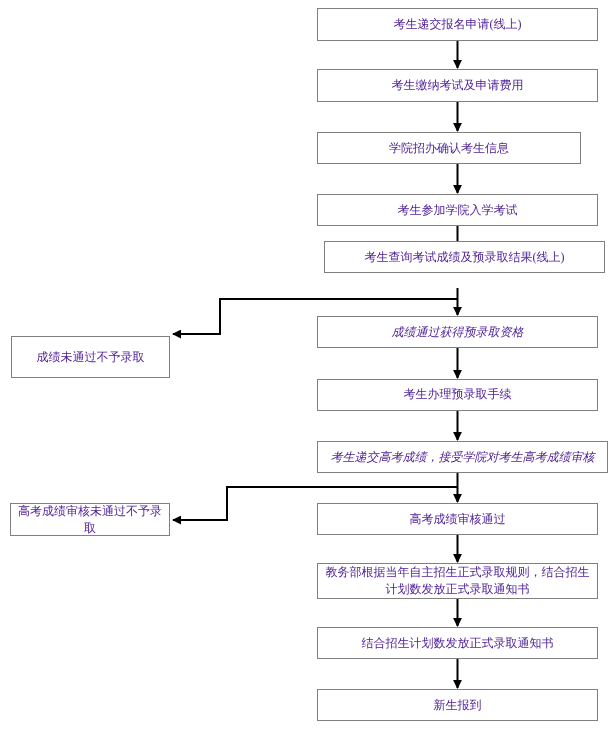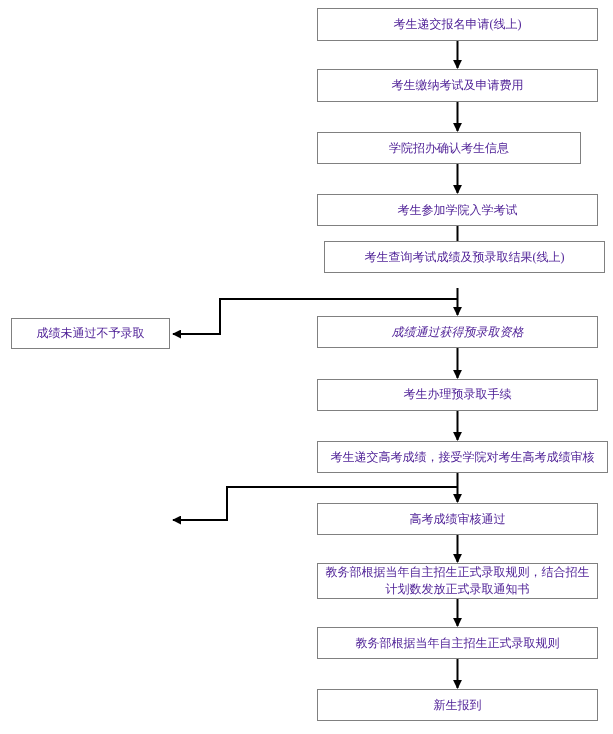--- a/index.html
+++ b/index.html
@@ -33,27 +33,27 @@
     z-index: 1;
   }
   
   #n1  { left:317px; top:8px;   width:281px; height:33px; }
   #n2  { left:317px; top:69px;  width:281px; height:33px; }
   #n3  { left:317px; top:132px; width:264px; height:32px; }
   #n4  { left:317px; top:194px; width:281px; height:32px; }
   #n5  { left:317px; top:241px; width:281px; height:32px;margin-left:7px; }
   #n6  { left:317px; top:316px; width:281px; height:32px;font-style:italic; }
   #n7  { left:317px; top:379px; width:281px; height:32px;font-family:Liberation Mono, monospace; }
-  #n8  { left:317px; top:441px; width:291px; height:32px; }
+  #n8  { left:317px; top:441px; width:291px; height:32px;font-style:italic; }
   #n9  { left:317px; top:503px; width:281px; height:32px; }
   #n10 { left:317px; top:563px; width:281px; height:36px; }
   #n11 { left:317px; top:627px; width:281px; height:32px; }
   #n12 { left:317px; top:689px; width:281px; height:32px; }
   
-  #s1  { left:11px;  top:318px; width:159px; height:31px; }
+  #s1  { left:11px;  top:336px; width:159px; height:42px; }
   #s2  { left:10px;  top:503px; width:160px; height:33px; }
 </style>
 </head>
 <body>
 
 <div id="canvas">
 
   <svg id="connectors" width="613" height="734" viewBox="0 0 613 734" xmlns="http://www.w3.org/2000/svg">
     <defs>
       <marker id="arrow" viewBox="0 0 10 10" refX="9" refY="5" markerWidth="4.5" markerHeight="4.5" orient="auto-start-reverse" markerUnits="strokeWidth">
@@ -80,18 +80,19 @@
   <div class="node" id="n1">考生递交报名申请(线上)</div>
   <div class="node" id="n2">考生缴纳考试及申请费用</div>
   <div class="node" id="n3">学院招办确认考生信息</div>
   <div class="node" id="n4">考生参加学院入学考试</div>
   <div class="node" id="n5">考生查询考试成绩及预录取结果(线上)</div>
   <div class="node" id="n6">成绩通过获得预录取资格</div>
   <div class="node" id="n7">考生办理预录取手续</div>
   <div class="node" id="n8">考生递交高考成绩，接受学院对考生高考成绩审核</div>
   <div class="node" id="n9">高考成绩审核通过</div>
   <div class="node" id="n10">教务部根据当年自主招生正式录取规则，结合招生计划数发放正式录取通知书</div>
-  <div class="node" id="n11">教务部根据当年自主招生正式录取规则</div>
+  <div class="node" id="n11">结合招生计划数发放正式录取通知书</div>
   <div class="node" id="n12">新生报到</div>
 
   <div class="node" id="s1">成绩未通过不予录取</div>
+  <div class="node" id="s2">高考成绩审核未通过不予录取</div>
 
 </div>
 
 </body></html>

